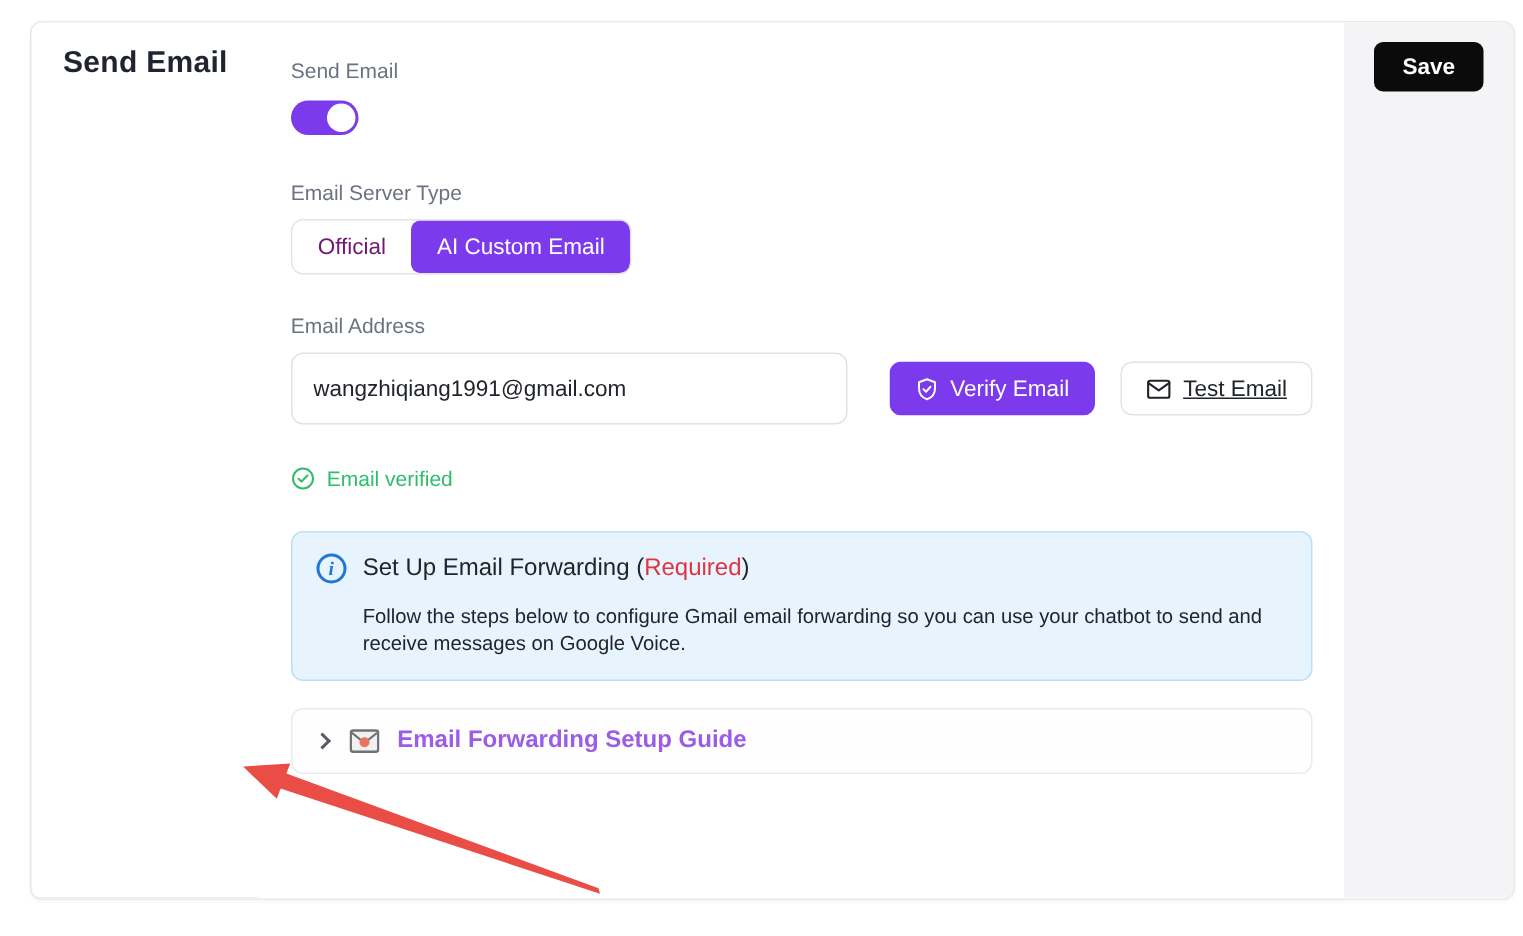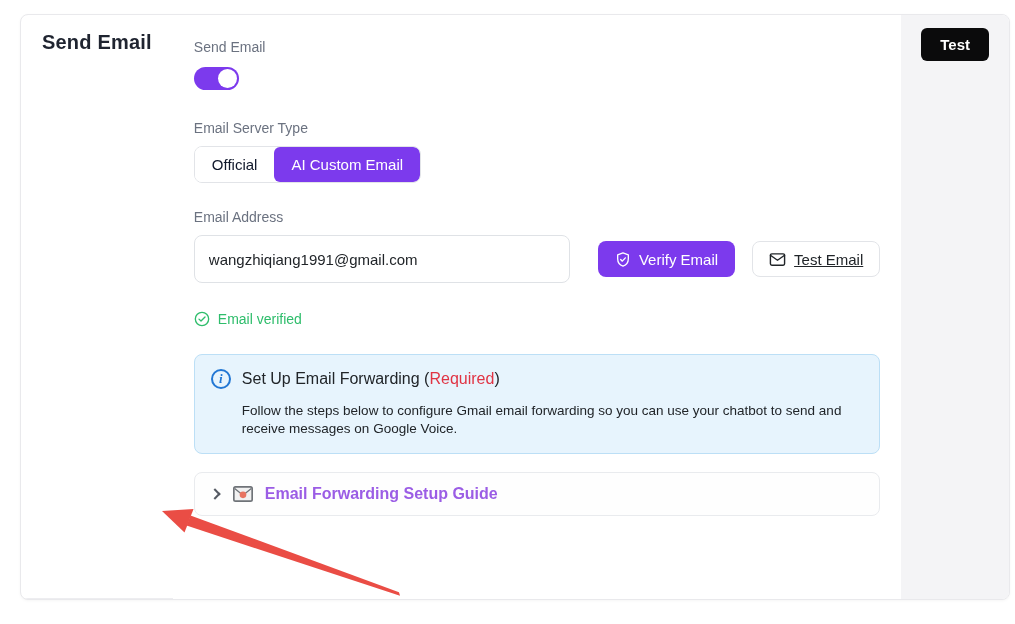--- a/index.html
+++ b/index.html
@@ -61,21 +61,21 @@
   .segmented {
     display: inline-flex;
     border: 1px solid #e2e4e8;
     border-radius: 8px;
     background: #ffffff;
     margin-bottom: 26px;
     overflow: hidden;
   }
   .segment {
     font-size: 15px;
-    color: #0f172a;
+    color: #701a75;
     padding: 8px 17px;
     line-height: 19px;
     background: #ffffff;
     cursor: pointer;
     border: none;
   }
   .segment.active {
     background: #7c3aed;
     color: #ffffff;
     border-radius: 6px;
@@ -300,21 +300,21 @@
           <polyline points="2,3 12,11 22,3" fill="none" stroke="#6f7378" stroke-width="1.6"></polyline>
           <circle cx="12" cy="10.5" r="4" fill="#e87461"></circle>
         </svg>
       </span>
       <span class="accordion-title">Email Forwarding Setup Guide</span>
     </div>
 
   </div>
 
   <div class="card-footer">
-    <button class="btn-save">Test</button>
+    <button class="btn-save">Save</button>
   </div>
 
 </div>
 
 <svg class="arrow-overlay" viewBox="0 0 1015 624" xmlns="http://www.w3.org/2000/svg">
   <polygon points="399,592.2 400,595.8 186.5,525.5 190.5,515.5" fill="#ea4d45"></polygon>
   <polygon points="162,511 193.5,509 184.5,532.5" fill="#ea4d45"></polygon>
 </svg>
 
 </body></html>

